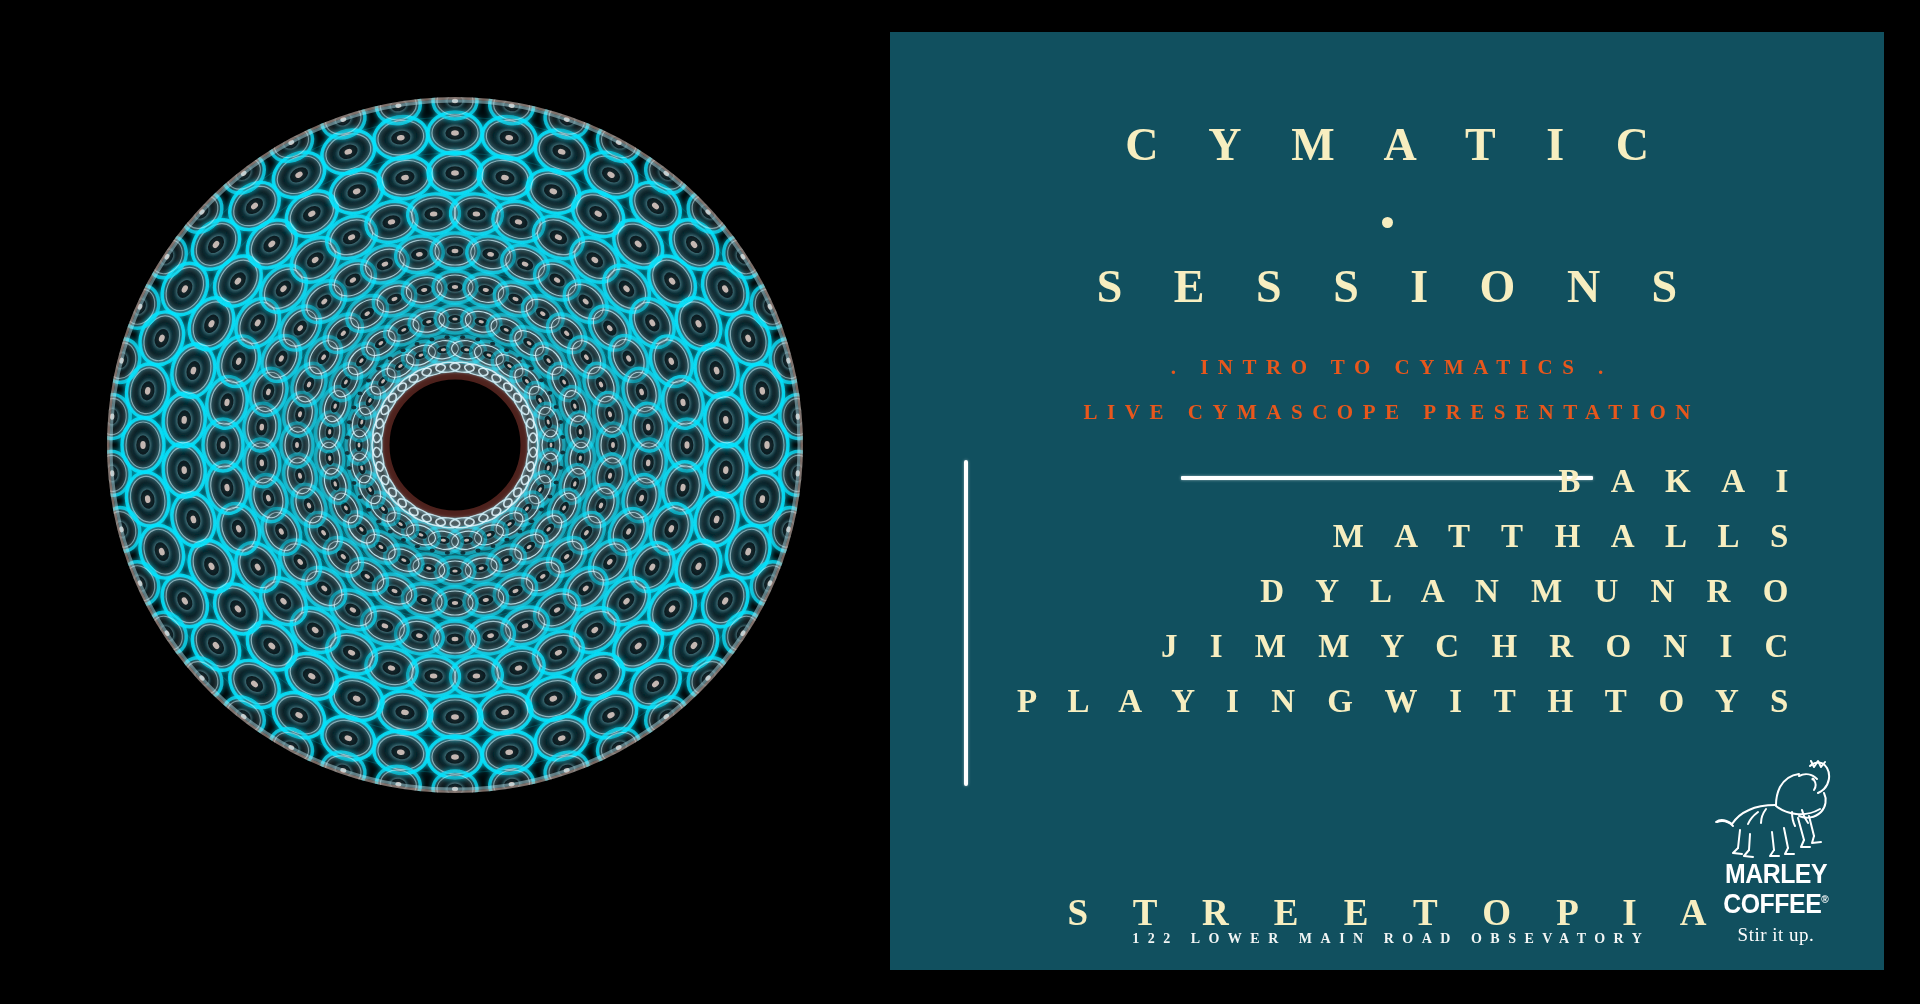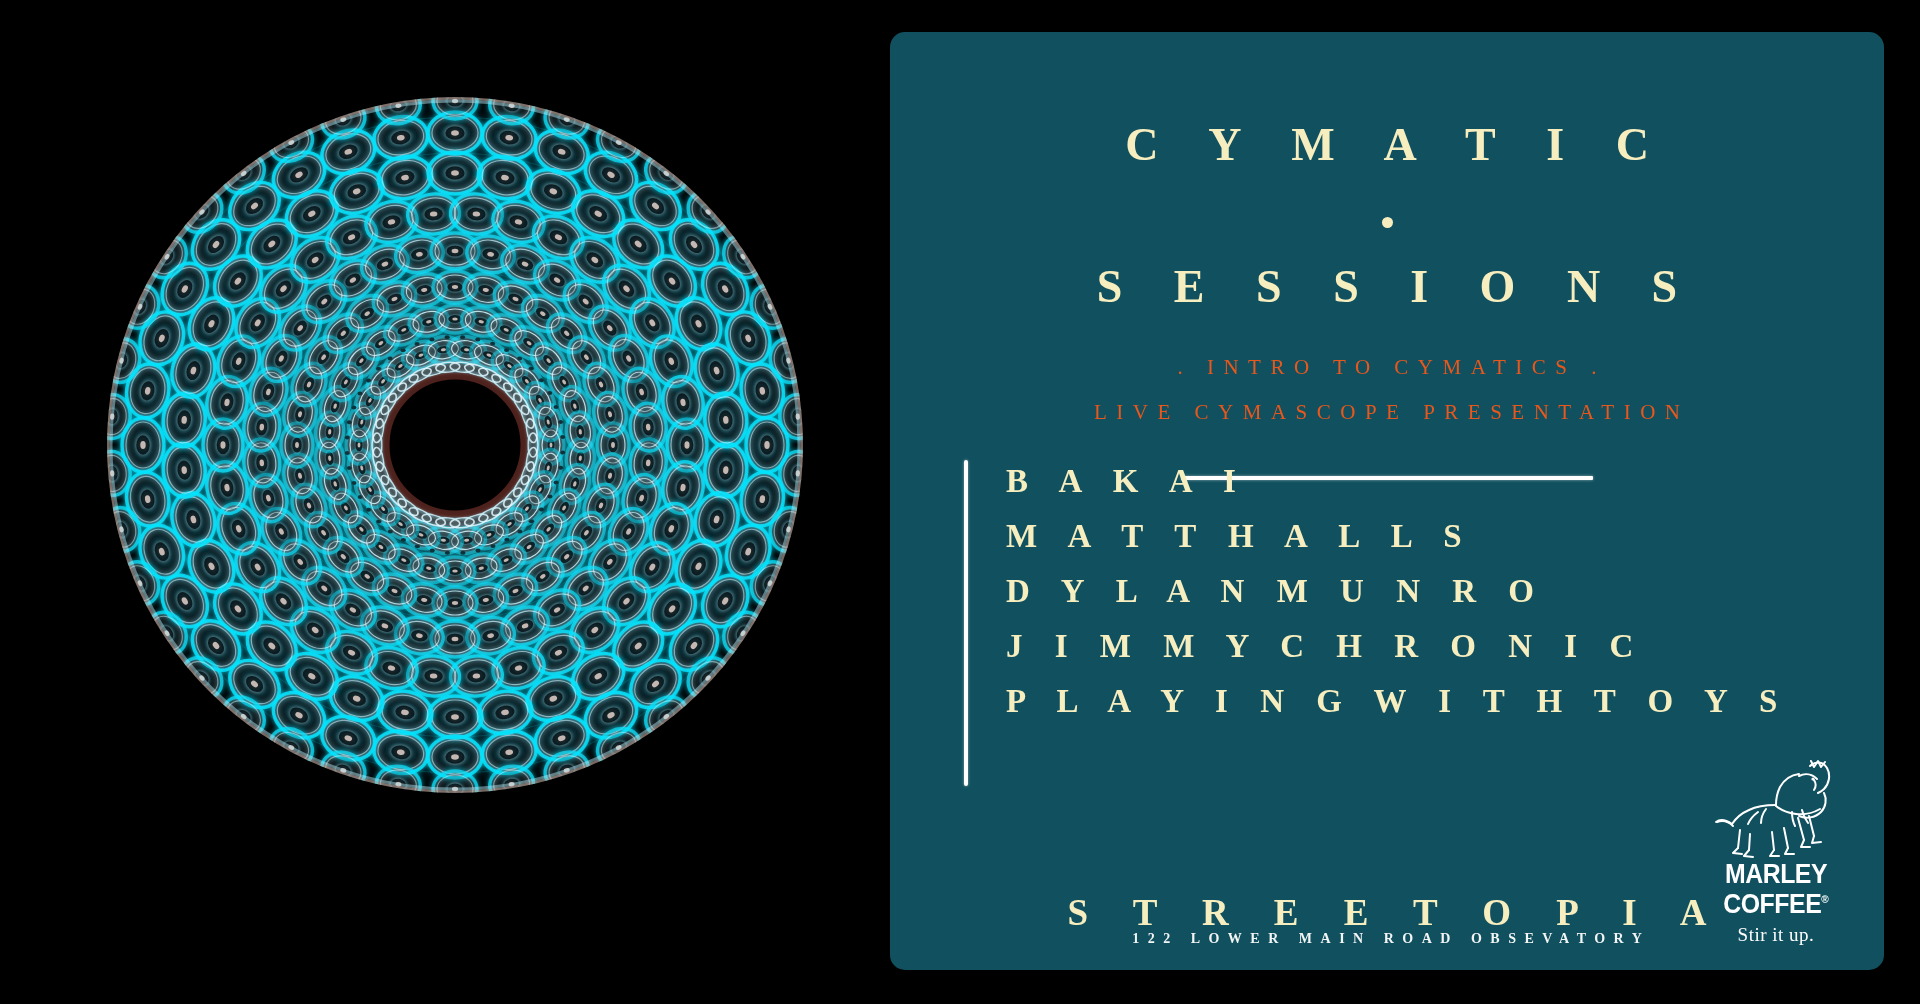--- a/index.html
+++ b/index.html
@@ -13,21 +13,21 @@
   
   .art-pane{
     position:absolute;left:0;top:0;width:890px;height:1004px;
     background:#000000;overflow:hidden;
   }
   .art-pane svg{position:absolute;left:55px;top:45px;}
 
   
   .card{
     position:absolute;left:890px;top:32px;width:994px;height:938px;
-    background:#11505f;overflow:hidden;border-radius:15px;
+    background:#11505f;overflow:hidden;
   }
 
   .ttl{
     color:#f7eec0;text-align:center;
     font-family:"Liberation Serif",serif;
     font-weight:700;
     font-size:46px;letter-spacing:20px;
     text-indent:20px;
     line-height:1;
   }
@@ -36,39 +36,39 @@
   #title-dot{
     position:absolute;left:0;right:0;top:182px;text-align:center;
   }
   #title-dot span{
     display:inline-block;width:11px;height:11px;border-radius:50%;
     background:#f7eec0;
   }
 
   .sub{
     position:absolute;left:0;right:0;text-align:center;
-    color:#e8571c;font-family:"Liberation Serif",serif;font-weight:400;
+    color:#e8571c;font-family:"Liberation Serif",serif;font-weight:700;
     font-size:21px;letter-spacing:9.5px;text-indent:9.5px;line-height:1;
   }
   #sub-line-1{top:325px;}
   #sub-line-2{top:370px;}
 
   #hrule{
     position:absolute;top:444px;left:50%;transform:translateX(-50%);
     width:412px;height:4px;background:#ffffff;border-radius:1px;
     box-shadow:0 0 3px rgba(255,255,255,.55);
   }
 
   
   #lineup-wrap{position:absolute;left:74px;top:428px;width:900px;height:360px;}
   #lineup-rule{
     position:absolute;left:0;top:0;width:4px;height:326px;background:#ffffff;
     border-radius:2px;box-shadow:0 0 3px rgba(255,255,255,.5);
   }
-  #lineup{position:absolute;left:42px;top:-6px;}
+  #lineup{position:absolute;left:53px;top:-6px;text-align:right;}
   .act{
     color:#f7eec0;font-family:"Liberation Serif",serif;font-weight:700;
     font-size:33px;letter-spacing:12px;line-height:55px;white-space:nowrap;
   }
 
   #streetopia{
     position:absolute;left:0;right:0;top:826px;text-align:center;
     color:#f7eec0;font-family:"Liberation Serif",serif;font-weight:700;
     font-size:37px;letter-spacing:18px;text-indent:18px;line-height:1;margin-top:36px;
   }

